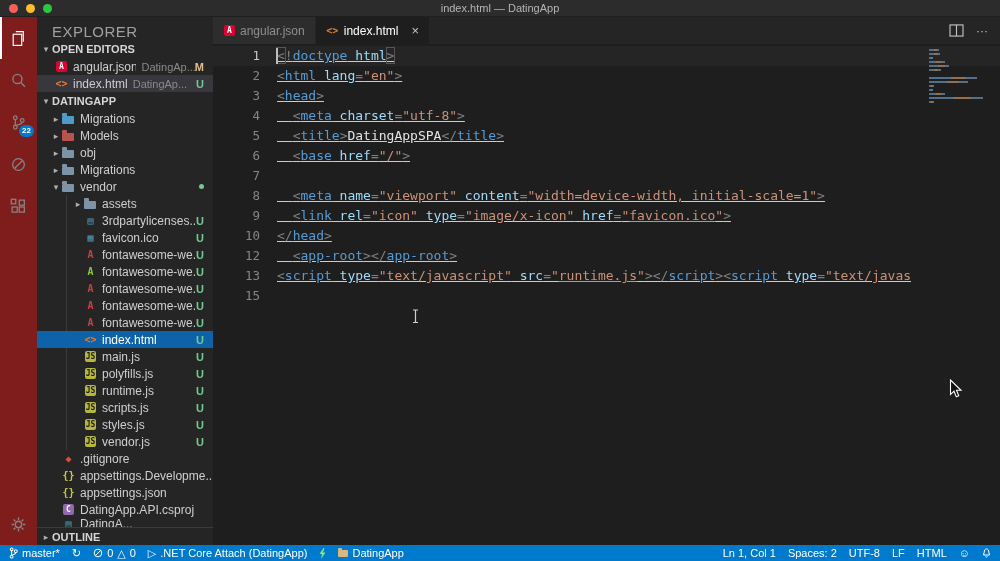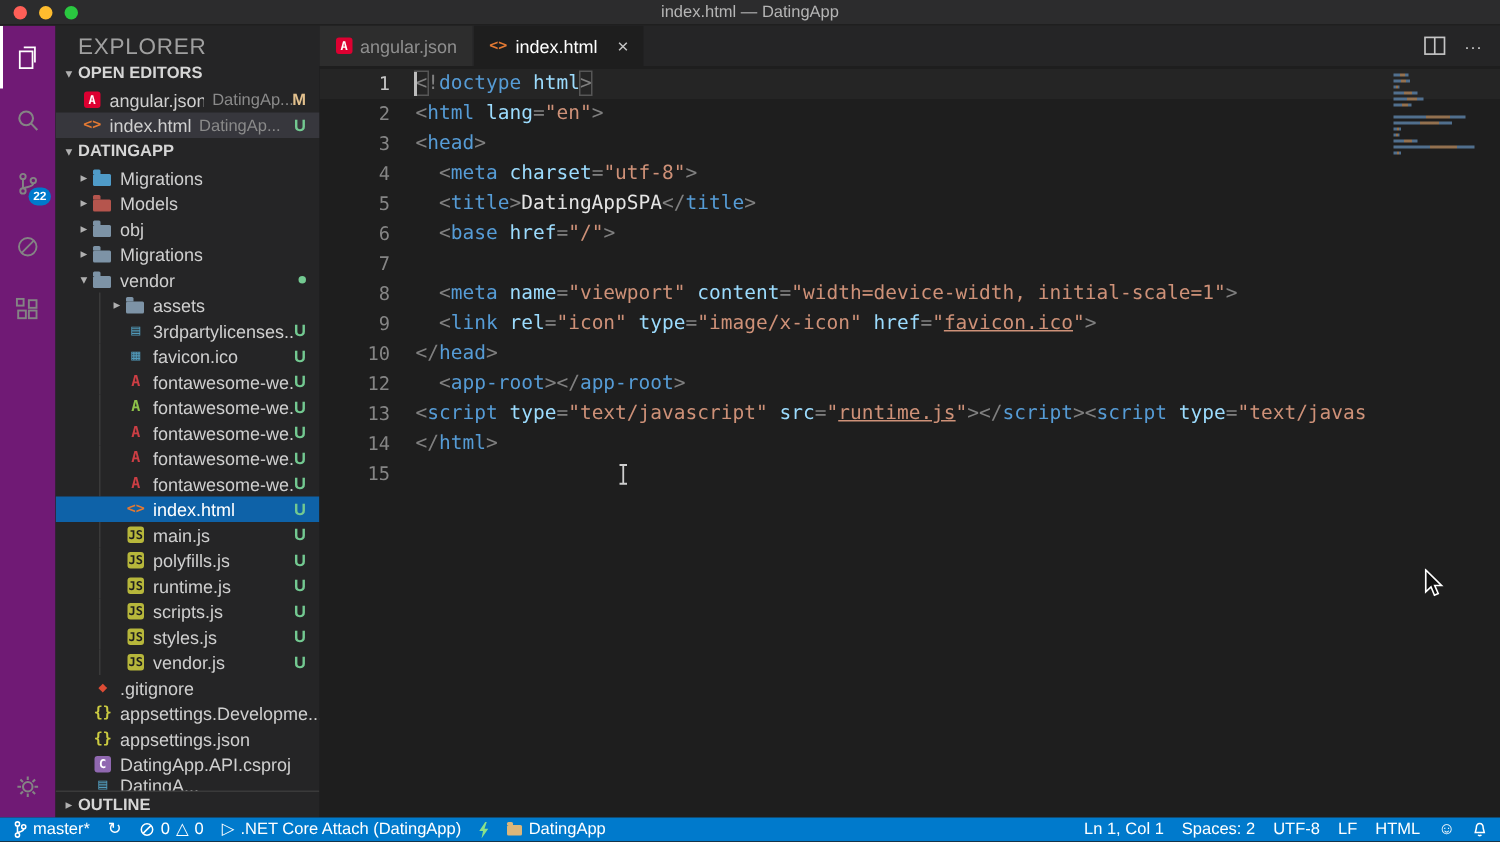--- a/index.html
+++ b/index.html
@@ -10,21 +10,21 @@
   
   .titlebar{flex:0 0 17px;background:#2c2c2d;border-bottom:1px solid #1f1f1f;display:flex;align-items:center;justify-content:center;position:relative;}
   .traffic{position:absolute;left:9px;top:4px;display:flex;gap:8px;}
   .traffic span{width:9px;height:9px;border-radius:50%;display:block;}
   .tl-close{background:#ff5f57}.tl-min{background:#febc2e}.tl-max{background:#2ac840}
   .titlebar .title{font-size:11px;color:#b5b5b5;}
 
   .main{flex:1;display:flex;min-height:0;}
 
   
-  .activitybar{flex:0 0 37px;background:#701a75;display:flex;flex-direction:column;}
+  .activitybar{flex:0 0 37px;background:#7f1d1d;display:flex;flex-direction:column;}
   .ab-item{height:42px;display:flex;align-items:center;justify-content:center;color:#848484;position:relative;cursor:pointer;}
   .ab-item.active{color:#ffffff;box-shadow:inset 2px 0 0 #fff;}
   .ab-badge{position:absolute;right:3px;bottom:6px;background:#007acc;color:#fff;font-size:8px;line-height:1;padding:2px 3px;border-radius:8px;font-weight:bold;}
   .ab-spacer{flex:1;}
 
   
   .sidebar{flex:0 0 176px;background:#252526;display:flex;flex-direction:column;min-height:0;overflow:hidden;}
   .sb-title{flex:0 0 22px;font-size:15px;letter-spacing:.5px;color:#a0a0a0;padding:6px 0 0 15px;}
   .section-header{flex:0 0 18px;display:flex;align-items:center;font-size:11px;font-weight:bold;color:#d6d6d6;padding-left:3px;cursor:pointer;}
   .section-header .chev{width:12px;text-align:center;font-size:9px;color:#b0b0b0;}
@@ -60,21 +60,21 @@
   .tab.active{background:#1e1e1e;color:#ffffff;}
   .tab .fi{margin-right:0;}
   .tab .close{margin-left:8px;color:#c5c5c5;font-size:13px;line-height:1;}
   .tab-actions{margin-left:auto;display:flex;align-items:center;gap:12px;padding-right:12px;color:#c5c5c5;}
   .code{flex:1;position:relative;overflow:hidden;font-family:"DejaVu Sans Mono",monospace;font-size:13px;}
   #codelines{position:absolute;top:2px;left:0;right:0;}
   .line{display:flex;height:20px;line-height:20px;white-space:pre;}
   .line.cur{background:rgba(255,255,255,.035);}
   .ln{flex:0 0 47px;text-align:right;color:#858585;font-size:12.5px;}
   .line.cur .ln{color:#c6c6c6;}
-  .lt{padding-left:17px;overflow:hidden;flex:1;}
+  .lt{padding-left:17px;overflow:hidden;flex:1;text-decoration:underline;}
   .tk-p{color:#808080}
   .tk-pm{color:#808080;outline:1px solid #565656;}
   .tk-tag{color:#569cd6}
   .tk-attr{color:#9cdcfe}
   .tk-str{color:#ce9178}
   .tk-lnk{color:#ce9178;text-decoration:underline;}
   .tk-txt,.tk-w{color:#e5e5e5}
   .caret{position:absolute;left:63px;top:4px;width:1.5px;height:16px;background:#bdbdbd;}
   .minimap{position:absolute;top:5px;right:13px;width:58px;}
   .mbar{height:2px;margin-bottom:2px;background:linear-gradient(90deg,#56789a 0 45%,#a07a55 45% 78%,#56789a 78%);opacity:.9;}
@@ -351,21 +351,20 @@
             <div class="line"><span class="ln">3</span><span class="lt"><span class="tk-p">&lt;</span><span class="tk-tag">head</span><span class="tk-p">&gt;</span></span></div>
             <div class="line"><span class="ln">4</span><span class="lt"><span class="tk-w">  </span><span class="tk-p">&lt;</span><span class="tk-tag">meta</span><span class="tk-attr"> charset</span><span class="tk-p">=</span><span class="tk-str">"utf-8"</span><span class="tk-p">&gt;</span></span></div>
             <div class="line"><span class="ln">5</span><span class="lt"><span class="tk-w">  </span><span class="tk-p">&lt;</span><span class="tk-tag">title</span><span class="tk-p">&gt;</span><span class="tk-txt">DatingAppSPA</span><span class="tk-p">&lt;/</span><span class="tk-tag">title</span><span class="tk-p">&gt;</span></span></div>
             <div class="line"><span class="ln">6</span><span class="lt"><span class="tk-w">  </span><span class="tk-p">&lt;</span><span class="tk-tag">base</span><span class="tk-attr"> href</span><span class="tk-p">=</span><span class="tk-str">"/"</span><span class="tk-p">&gt;</span></span></div>
             <div class="line"><span class="ln">7</span><span class="lt"></span></div>
             <div class="line"><span class="ln">8</span><span class="lt"><span class="tk-w">  </span><span class="tk-p">&lt;</span><span class="tk-tag">meta</span><span class="tk-attr"> name</span><span class="tk-p">=</span><span class="tk-str">"viewport"</span><span class="tk-attr"> content</span><span class="tk-p">=</span><span class="tk-str">"width=device-width, initial-scale=1"</span><span class="tk-p">&gt;</span></span></div>
             <div class="line"><span class="ln">9</span><span class="lt"><span class="tk-w">  </span><span class="tk-p">&lt;</span><span class="tk-tag">link</span><span class="tk-attr"> rel</span><span class="tk-p">=</span><span class="tk-str">"icon"</span><span class="tk-attr"> type</span><span class="tk-p">=</span><span class="tk-str">"image/x-icon"</span><span class="tk-attr"> href</span><span class="tk-p">=</span><span class="tk-str">"</span><span class="tk-lnk">favicon.ico</span><span class="tk-str">"</span><span class="tk-p">&gt;</span></span></div>
             <div class="line"><span class="ln">10</span><span class="lt"><span class="tk-p">&lt;/</span><span class="tk-tag">head</span><span class="tk-p">&gt;</span></span></div>
             <div class="line"><span class="ln">12</span><span class="lt"><span class="tk-w">  </span><span class="tk-p">&lt;</span><span class="tk-tag">app-root</span><span class="tk-p">&gt;&lt;/</span><span class="tk-tag">app-root</span><span class="tk-p">&gt;</span></span></div>
             <div class="line"><span class="ln">13</span><span class="lt"><span class="tk-p">&lt;</span><span class="tk-tag">script</span><span class="tk-attr"> type</span><span class="tk-p">=</span><span class="tk-str">"text/javascript"</span><span class="tk-attr"> src</span><span class="tk-p">=</span><span class="tk-str">"</span><span class="tk-lnk">runtime.js</span><span class="tk-str">"</span><span class="tk-p">&gt;&lt;/</span><span class="tk-tag">script</span><span class="tk-p">&gt;&lt;</span><span class="tk-tag">script</span><span class="tk-attr"> type</span><span class="tk-p">=</span><span class="tk-str">"text/javas</span></span></div>
-            <div class="line"><span class="ln">14</span><span class="lt"><span class="tk-p">&lt;/</span><span class="tk-tag">html</span><span class="tk-p">&gt;</span></span></div>
             <div class="line"><span class="ln">15</span><span class="lt"></span></div>
           </div>
         <div class="caret"></div>
         <div class="minimap" id="minimap">
             <div class="mbar" style="width: 10px;"></div>
             <div class="mbar" style="width: 11px;"></div>
             <div class="mbar" style="width: 4px;"></div>
             <div class="mbar" style="width: 16px;"></div>
             <div class="mbar" style="width: 20px;"></div>
             <div class="mbar" style="width: 12px;"></div>

